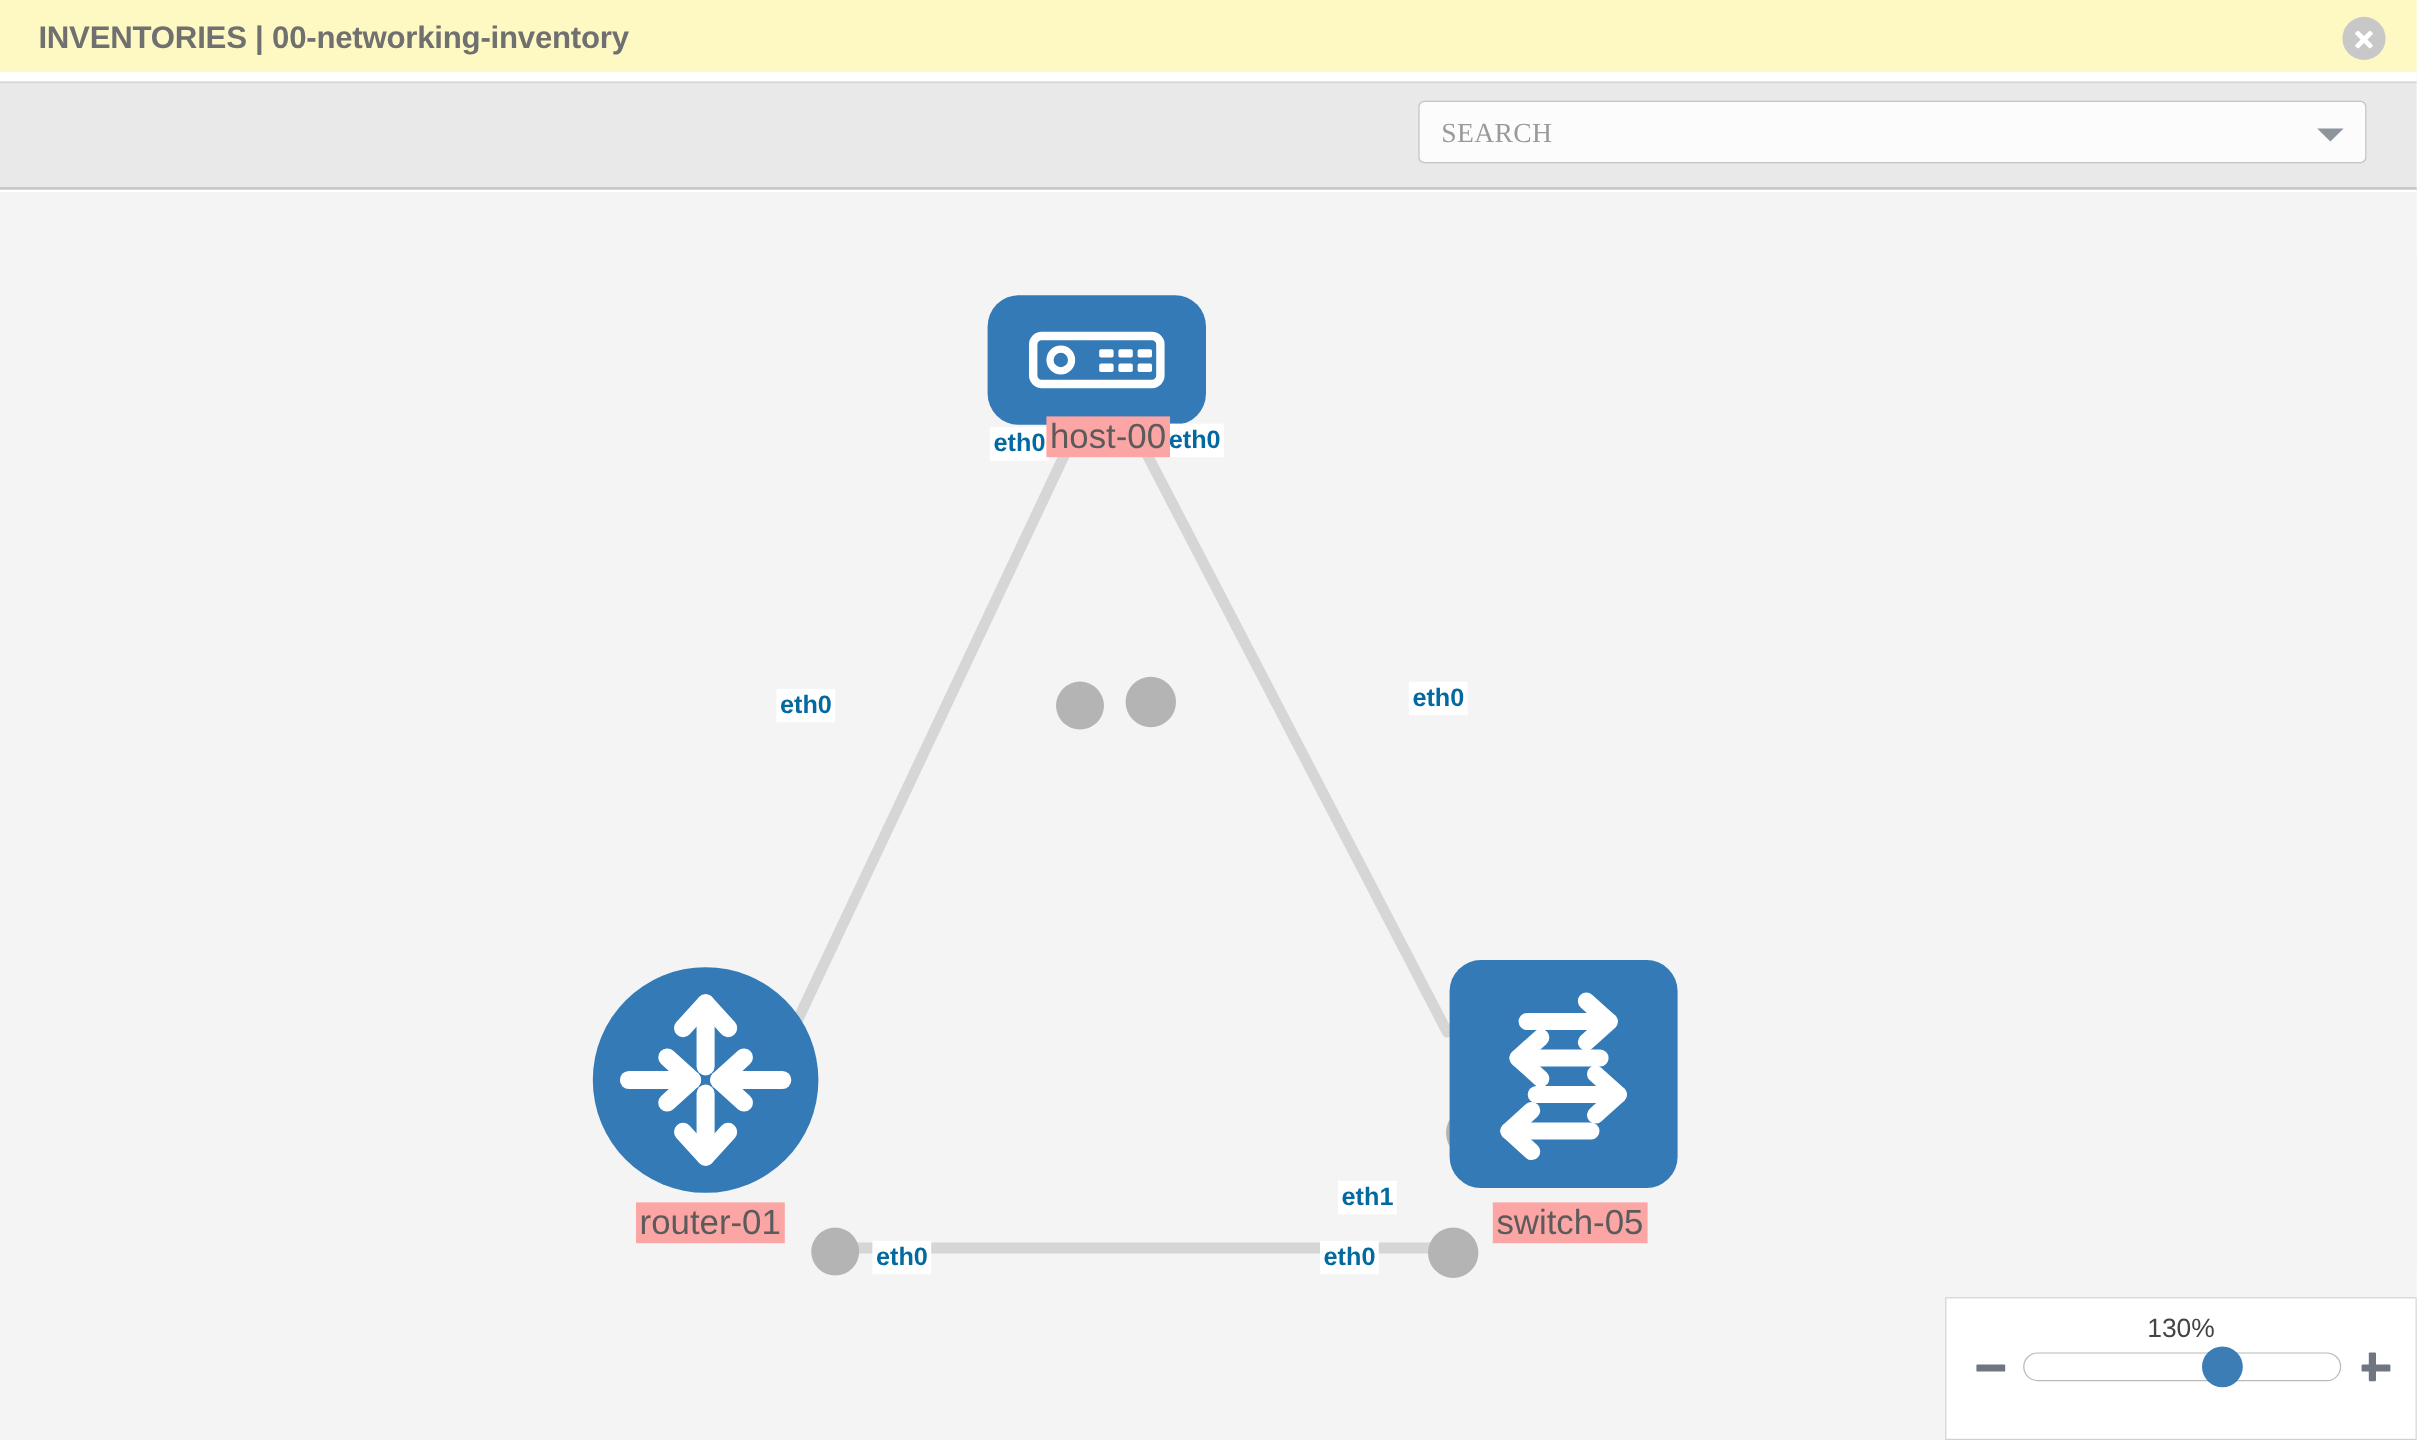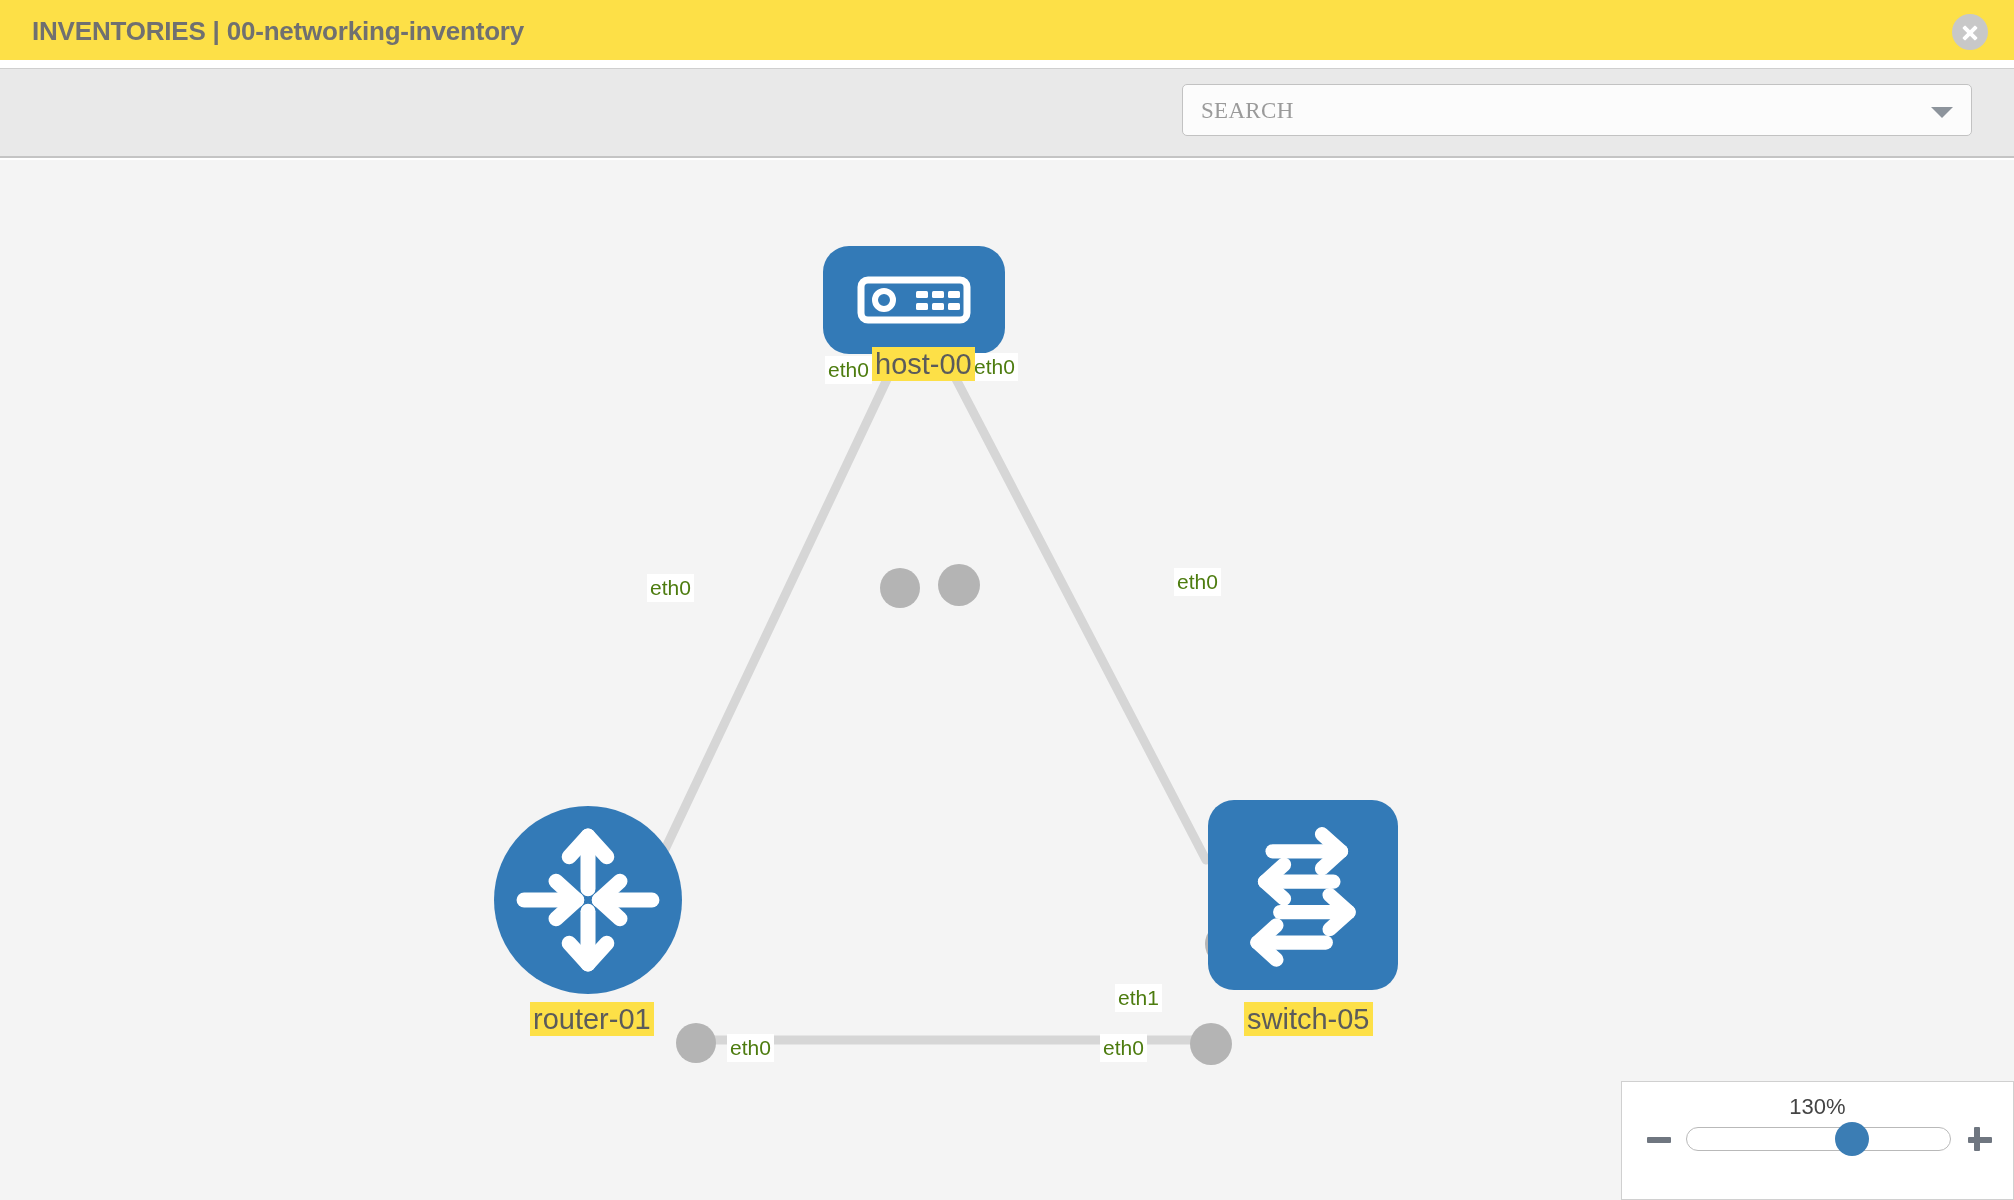--- a/index.html
+++ b/index.html
@@ -7,21 +7,21 @@
     width: 2014px; height: 1200px;
     font-family: "Liberation Sans", sans-serif;
     background: #f4f4f4;
     overflow: hidden;
   }
   #app { position: relative; width: 2014px; height: 1200px; background: #ffffff; }
 
   
   .header {
     position: absolute; left: 0; top: 0; width: 2014px; height: 60px;
-    background: #fde047;
+    background: #fef9c3;
   }
   .header-title {
     position: absolute; left: 32px; top: 16px;
     font-size: 26px; font-weight: bold; color: #707070;
     letter-spacing: -0.2px; white-space: nowrap;
   }
   .close-btn {
     position: absolute; right: 26px; top: 14px;
     width: 36px; height: 36px; border-radius: 50%;
     background: #c8c8c8; cursor: pointer;
@@ -63,25 +63,25 @@
   #key-icon    { left: 1114px; }
 
   
   .canvas {
     position: absolute; left: 0; top: 160px; width: 2014px; height: 1040px;
     background: #f4f4f4; overflow: hidden;
   }
   .topology { position: absolute; left: 0; top: 0; width: 2014px; height: 1040px; }
 
   .edge-label {
-    position: absolute; background: #ffffff; color: #4d7c0f;
-    font-size: 21px; line-height: 26px; padding: 1px 3px; white-space: nowrap;
+    position: absolute; background: #ffffff; color: #0369a1;
+    font-size: 21px; line-height: 26px; padding: 1px 3px; white-space: nowrap; font-weight: bold;
   }
   .node-label {
-    position: absolute; background: #fde047; color: #5b5b5b;
+    position: absolute; background: #fca5a5; color: #5b5b5b;
     font-size: 29px; line-height: 34px; padding: 0 3px; white-space: nowrap;
   }
 
   .node { position: absolute; background: #337ab7; cursor: pointer; }
   .node-rounded { border-radius: 26px; }
   .node-circle  { border-radius: 50%; }
 
   .connector {
     position: absolute; background: #b4b4b4; border-radius: 50%;
   }

